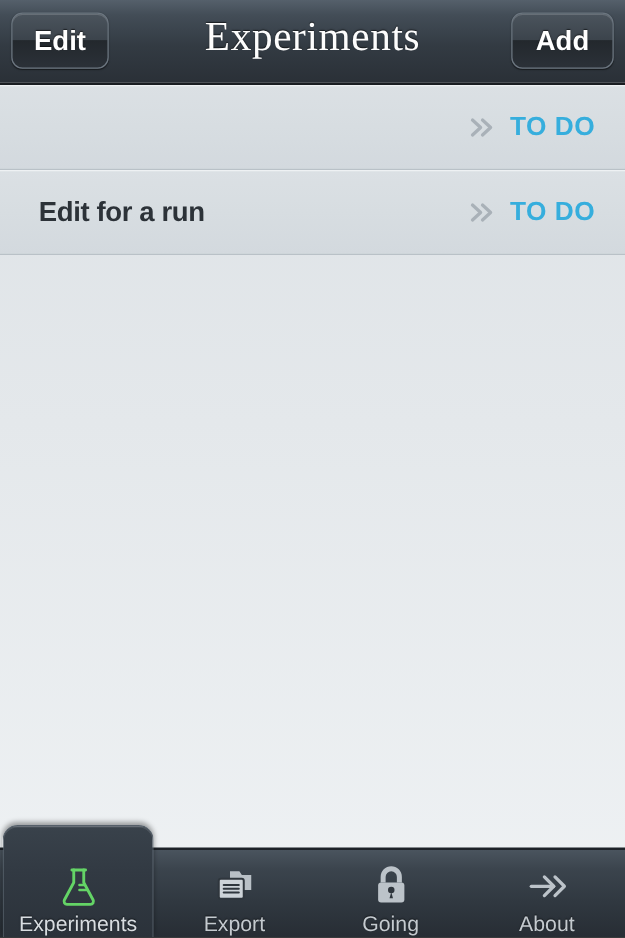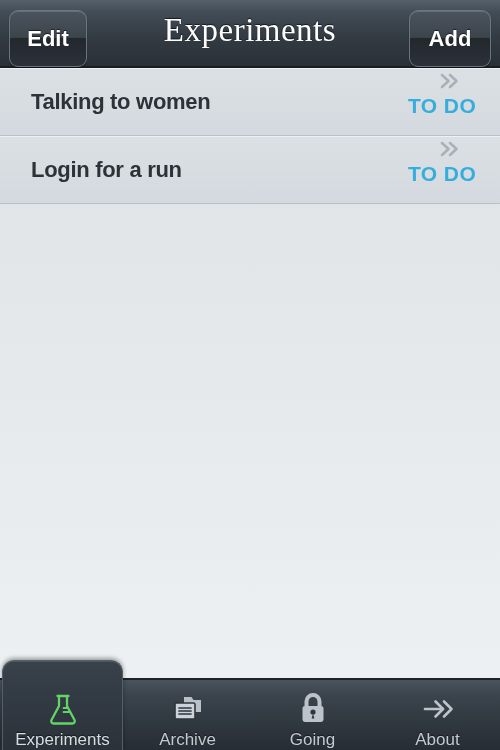--- a/index.html
+++ b/index.html
@@ -34,21 +34,21 @@
     text-align: center;
     font-family: "Liberation Serif", "DejaVu Serif", serif;
     font-size: 33px;
     color: #fdfdfd;
     letter-spacing: 0.5px;
     text-shadow: 0 -1px 1px rgba(0,0,0,0.65);
   }
   .nav-btn {
     position: absolute;
     top: 10px;
-    height: 57px;
+    height: 45px;
     border-radius: 9px;
     background: linear-gradient(to bottom, #4b545d 0%, #3c444c 48%, #23282d 50%, #2b3138 100%);
     border: 1px solid #6b757f;
     box-shadow: inset 0 1px 0 rgba(255,255,255,0.16), 0 1px 1px rgba(0,0,0,0.5);
     color: #ffffff;
     font-size: 22px;
     font-weight: bold;
     display: flex;
     align-items: center;
     justify-content: center;
@@ -85,21 +85,20 @@
     letter-spacing: -0.3px;
     white-space: nowrap;
   }
   .row-right {
     position: absolute;
     right: 0;
     top: 0;
     height: 68px;
     display: flex;
     align-items: center;
-    flex-direction: column;
   }
   .alarm-icon {
     width: 26px;
     height: 26px;
     margin-right: 9px;
     flex: none;
   }
   .chev {
     width: 26px;
     height: 26px;
@@ -188,32 +187,31 @@
     </div>
     <div class="nav-title">Experiments</div>
     <div class="nav-btn right">
       <span>Add</span>
     </div>
   </div>
 
   <div class="list">
 
     <div class="row">
-      <div class="row-title">Talking to women</div>
       <div class="row-right">
         <svg class="chev" viewBox="0 0 26 26">
           <path d="M6 7 L12.5 13 L6 19" fill="none" stroke="#a9b1b8" stroke-width="2.6" stroke-linecap="round" stroke-linejoin="round"></path>
           <path d="M14 7 L20.5 13 L14 19" fill="none" stroke="#a9b1b8" stroke-width="2.6" stroke-linecap="round" stroke-linejoin="round"></path>
         </svg>
         <div class="status-todo">TO DO</div>
       </div>
     </div>
 
     <div class="row">
-      <div class="row-title">Login for a run</div>
+      <div class="row-title">Edit for a run</div>
       <div class="row-right">
         <svg class="chev" viewBox="0 0 26 26">
           <path d="M6 7 L12.5 13 L6 19" fill="none" stroke="#a9b1b8" stroke-width="2.6" stroke-linecap="round" stroke-linejoin="round"></path>
           <path d="M14 7 L20.5 13 L14 19" fill="none" stroke="#a9b1b8" stroke-width="2.6" stroke-linecap="round" stroke-linejoin="round"></path>
         </svg>
         <div class="status-todo">TO DO</div>
       </div>
     </div>
 
 
@@ -234,21 +232,21 @@
       </div>
     </div>
 
     <div class="tab">
       <div class="tab-inner">
         <svg class="tab-icon" viewBox="0 0 36 36">
           <path d="M14 6 L21.5 6 L23.5 9 L31 9 L31 21 L14 21 Z" fill="#b9c0c6"></path>
           <rect x="5" y="12" width="20" height="16" rx="1.6" fill="#cdd3d8" stroke="#2f363d" stroke-width="1.6"></rect>
           <path d="M9 17 L21 17 M9 20 L21 20 M9 23 L21 23" stroke="#2f363d" stroke-width="1.7" stroke-linecap="round"></path>
         </svg>
-        <div class="tab-label">Archive</div>
+        <div class="tab-label">Export</div>
       </div>
     </div>
 
     <div class="tab">
       <div class="tab-inner">
         <svg class="tab-icon" viewBox="0 0 36 36">
           <path d="M11.5 15 L11.5 10.5 A6.5 6.5 0 0 1 24.5 10.5 L24.5 15" fill="none" stroke="#bcc3c9" stroke-width="4"></path>
           <rect x="7.5" y="15" width="21" height="16" rx="2.4" fill="#bcc3c9"></rect>
           <circle cx="18" cy="21" r="2.6" fill="#2f363d"></circle>
           <path d="M18 22.5 L16.6 27.5 L19.4 27.5 Z" fill="#2f363d"></path>

